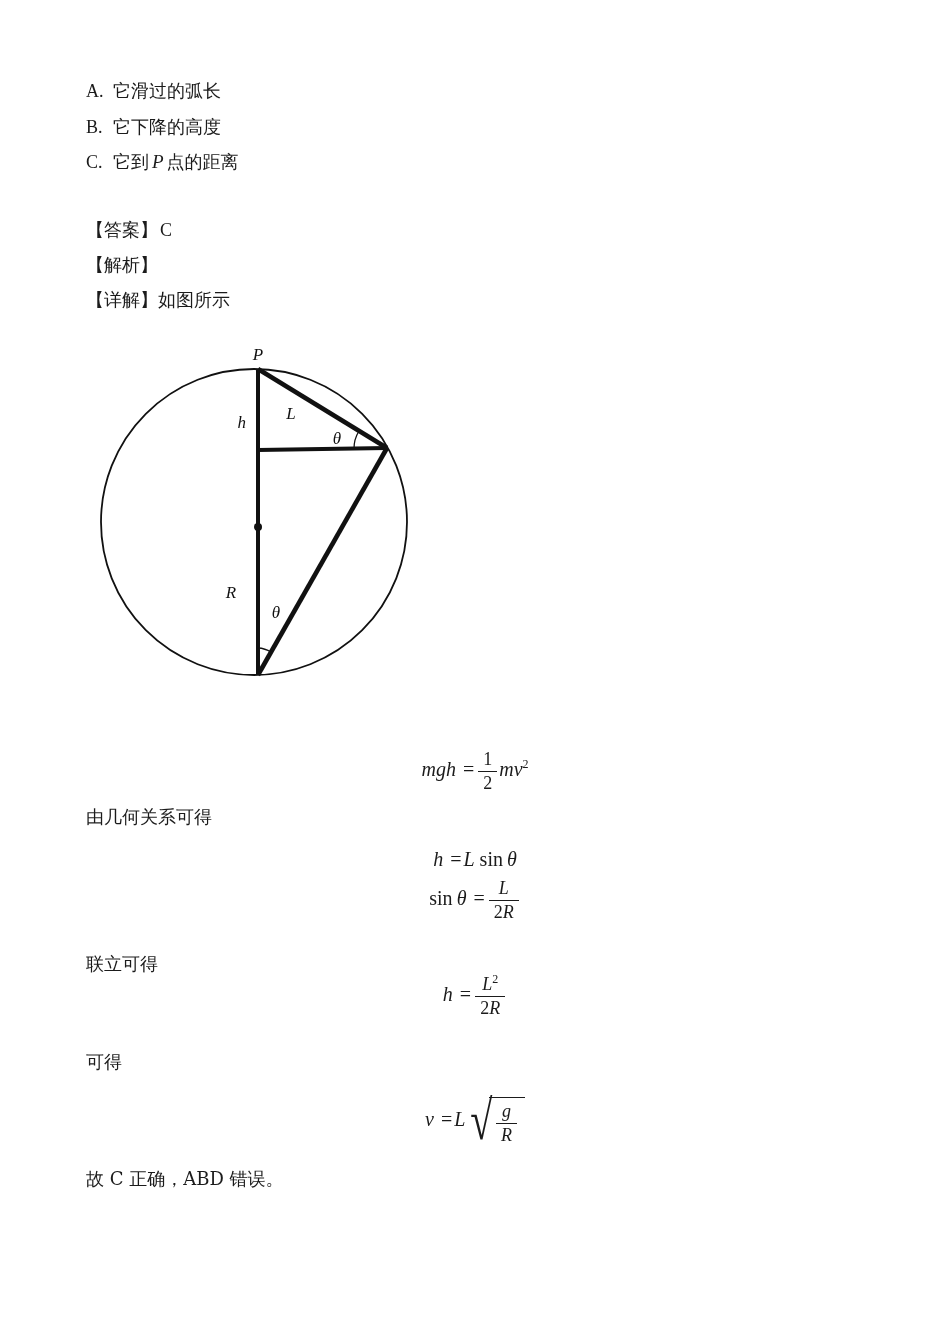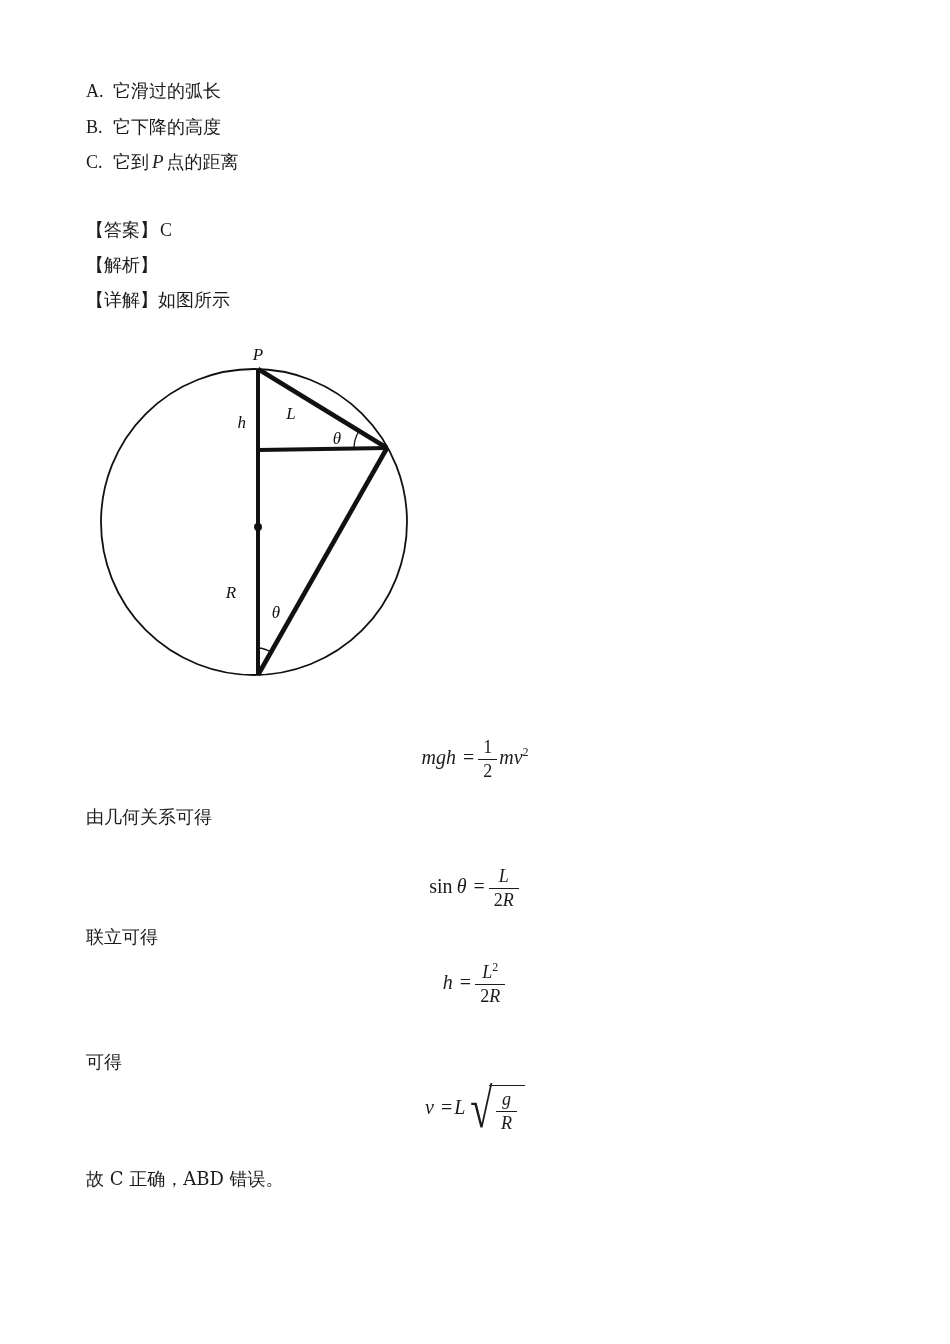--- a/index.html
+++ b/index.html
@@ -42,20 +42,21 @@
   .para { width: 800px; white-space: normal; }
 
   
   .eq {
     position: absolute;
     left: 86px;
     width: 778px;
     text-align: center;
     font-size: 20px;
     font-family: "Liberation Serif", "DejaVu Serif", serif;
+    margin-top: 12px;
   }
   .eq .var { font-style: italic; }
   .eq .equals { margin: 0 2px 0 7px; }
   .eq .fn { margin-left: 5px; }
   .frac {
     display: inline-flex;
     flex-direction: column;
     vertical-align: middle;
     text-align: center;
     font-size: 18px;
@@ -155,29 +156,32 @@
     <span class="var">mgh</span><span class="equals">=</span><span class="frac">
         <span class="num">1</span>
         <span class="den">2</span>
       </span><span class="var">mv</span><sup class="s">2</sup>
   </div>
 
   <div class="row" style="top:806px">
     <span>由几何关系可得</span>
   </div>
 
+  <div class="eq" style="top:836px">
+    <span class="var">h</span><span class="equals">=</span><span class="var">L</span><span class="fn">sin</span> <span class="var">θ</span>
+  </div>
 
   <div class="eq" style="top:866px">
     <span>sin</span> <span class="var">θ</span><span class="equals">=</span><span class="frac">
         <span class="num var">L</span>
         <span class="den"><span>2</span><span class="var">R</span></span>
       </span>
   </div>
 
-  <div class="row" style="top:926px">
+  <div class="row" style="top:953px">
     <span>联立可得</span>
   </div>
 
   <div class="eq" style="top:962px">
     <span class="var">h</span><span class="equals">=</span><span class="frac">
         <span class="num"><span class="var">L</span><sup class="s">2</sup></span>
         <span class="den"><span>2</span><span class="var">R</span></span>
       </span>
   </div>
 

